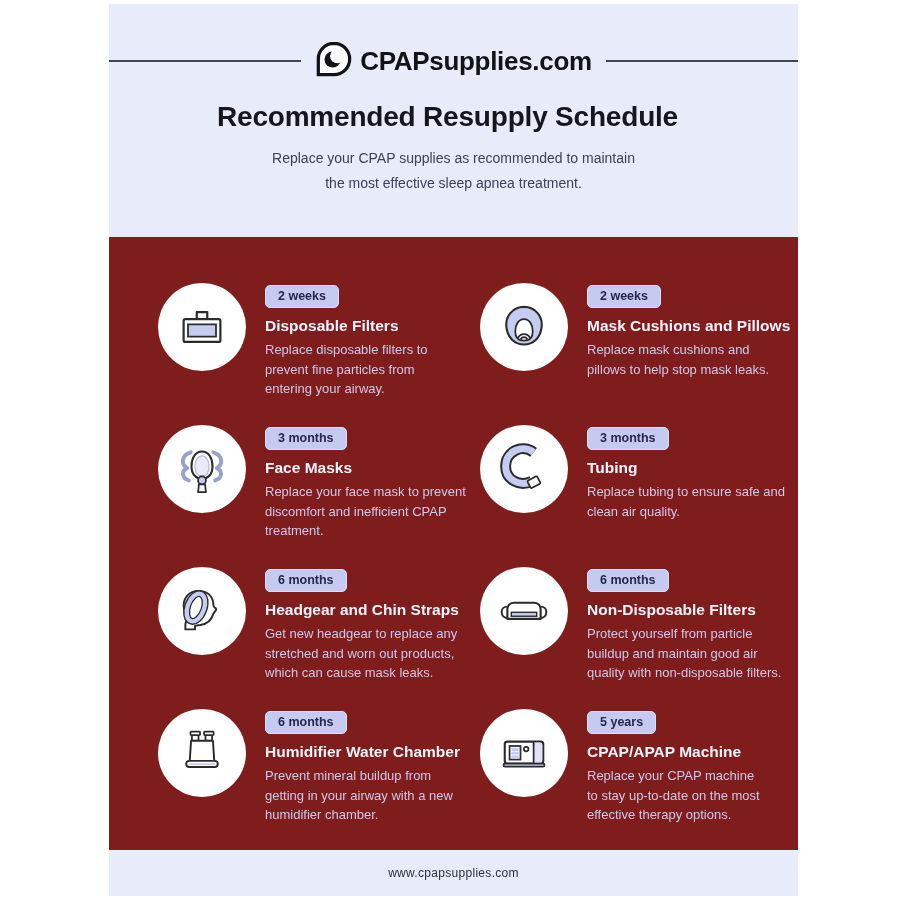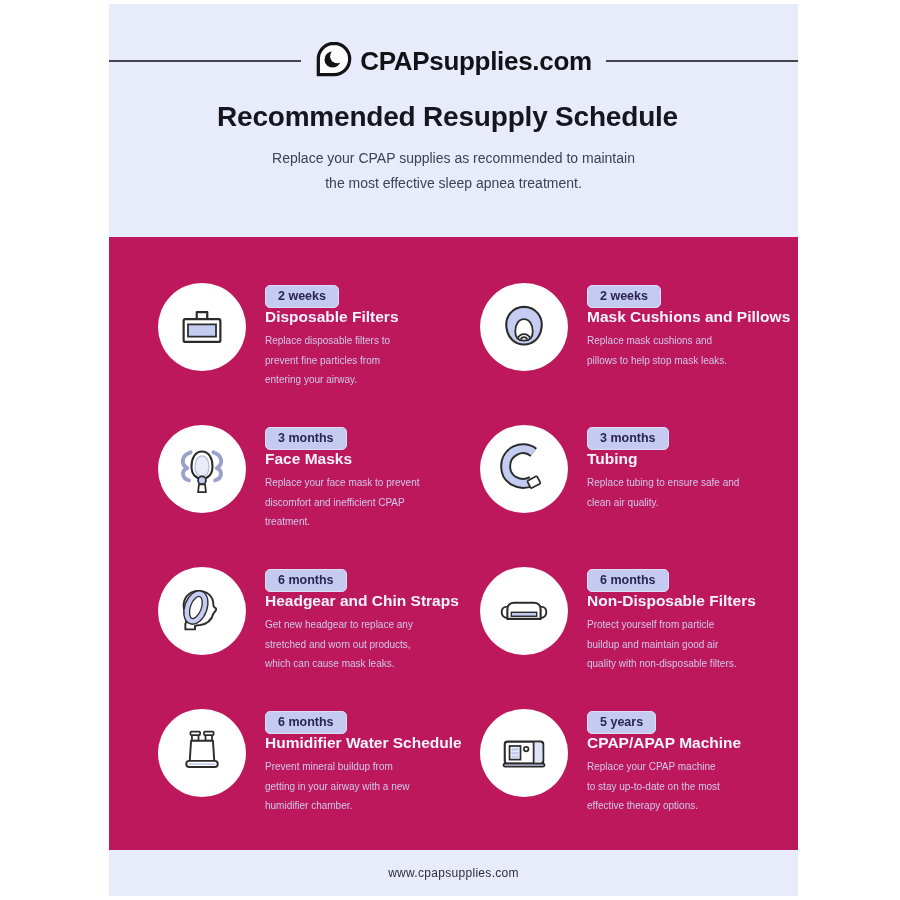--- a/index.html
+++ b/index.html
@@ -13,29 +13,29 @@
   .logo-row { position:absolute; top:35px; left:0; right:0; height:44px; display:flex; align-items:center; }
   .logo-line { flex:1; height:2px; background:#45454e; }
   .logo-lockup { display:flex; align-items:center; gap:7px; padding:0 14px; }
   .logo-text { font-size:26px; font-weight:bold; color:#131317; letter-spacing:-0.3px; }
   .header-title { position:absolute; top:97px; left:0; right:12px; text-align:center;
                   font-size:28px; font-weight:bold; color:#17161f; letter-spacing:-0.2px; }
   .header-sub { position:absolute; top:142px; left:0; right:0; text-align:center;
                 font-size:14px; color:#3c4156; line-height:25px; white-space:pre-line; }
 
   
-  .main { height:613px; background:#be185d; flex:none; }
+  .main { height:613px; background:#7f1d1d; flex:none; }
   .items { display:grid; grid-template-columns:322px auto; grid-auto-rows:142px; padding:44px 0 0 49px; }
   .item { display:flex; gap:19px; }
   .circle { width:88px; height:88px; border-radius:50%; background:#ffffff; flex:none;
             display:flex; align-items:center; justify-content:center; margin-top:2px; }
   .badge { display:inline-block; margin-top:4px; background:#c5cbf0; border:1px solid #dadef6;
            color:#2a2550; font-size:12.5px; font-weight:bold; padding:3px 12px 4px; border-radius:5px; }
-  .item-title { color:#f5f3fc; font-weight:bold; font-size:15.5px; white-space:nowrap; }
-  .item-desc { color:#cdc8ea; font-size:10px; line-height:19.5px; margin-top:5px; white-space:pre-line; }
+  .item-title { color:#f5f3fc; font-weight:bold; font-size:15.5px; margin-top:9px; white-space:nowrap; }
+  .item-desc { color:#cdc8ea; font-size:13px; line-height:19.5px; margin-top:5px; white-space:pre-line; }
 
   
   .footer { height:46px; background:#e8ebfa; flex:none; display:flex; align-items:center; justify-content:center; }
   .footer-text { font-size:12px; font-weight:normal; color:#2e2e38; letter-spacing:0.3px; }
 </style>
 </head>
 <body>
 
 <div class="page">
 
@@ -178,21 +178,21 @@
             <rect x="18.8" y="7.5" width="11" height="4.2" rx="1" fill="#fff" stroke="#2b2b2b" stroke-width="2"></rect>
             <rect x="36" y="10" width="7.5" height="8" fill="#fff" stroke="#2b2b2b" stroke-width="2"></rect>
             <rect x="34.3" y="7.5" width="11" height="4.2" rx="1" fill="#fff" stroke="#2b2b2b" stroke-width="2"></rect>
             <path d="M19.5 18 H44.5 L46 41 H18 Z" fill="#fff" stroke="#2b2b2b" stroke-width="2.2" stroke-linejoin="round"></path>
             <rect x="14" y="41" width="36" height="7" rx="3.5" fill="#fff" stroke="#2b2b2b" stroke-width="2.2"></rect>
             <path d="M17 44.8 H47" stroke="#c4ccf2" stroke-width="2"></path>
           </svg>
         </div>
         <div class="item-text">
           <span class="badge">6 months</span>
-          <div class="item-title">Humidifier Water Schedule</div>
+          <div class="item-title">Humidifier Water Chamber</div>
           <div class="item-desc">Prevent mineral buildup from
 getting in your airway with a new
 humidifier chamber.</div>
         </div>
       </div>
 
       <div class="item">
         <div class="circle">
           <svg width="56" height="56" viewBox="0 0 64 64">
             <rect x="10" y="19" width="44" height="25" rx="3" fill="#fff" stroke="#2b2b2b" stroke-width="2.4"></rect>

